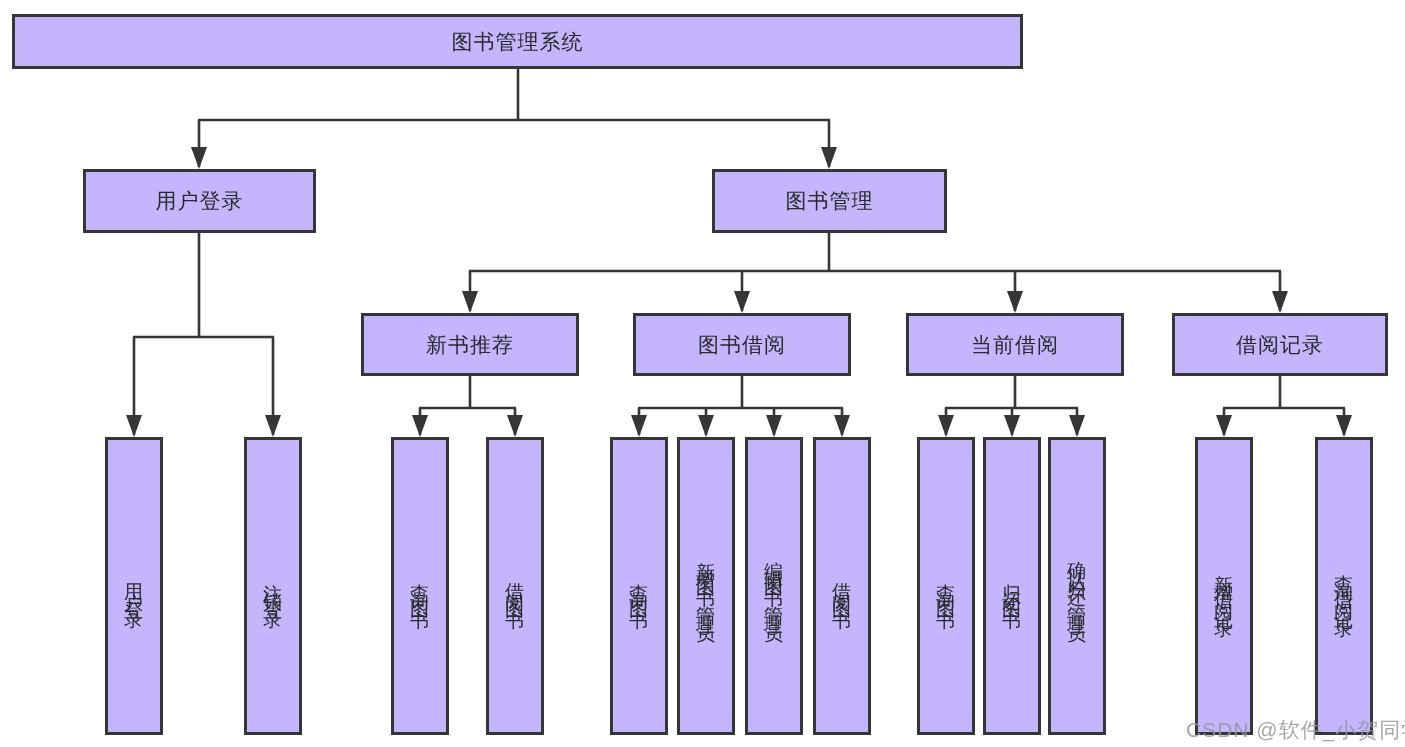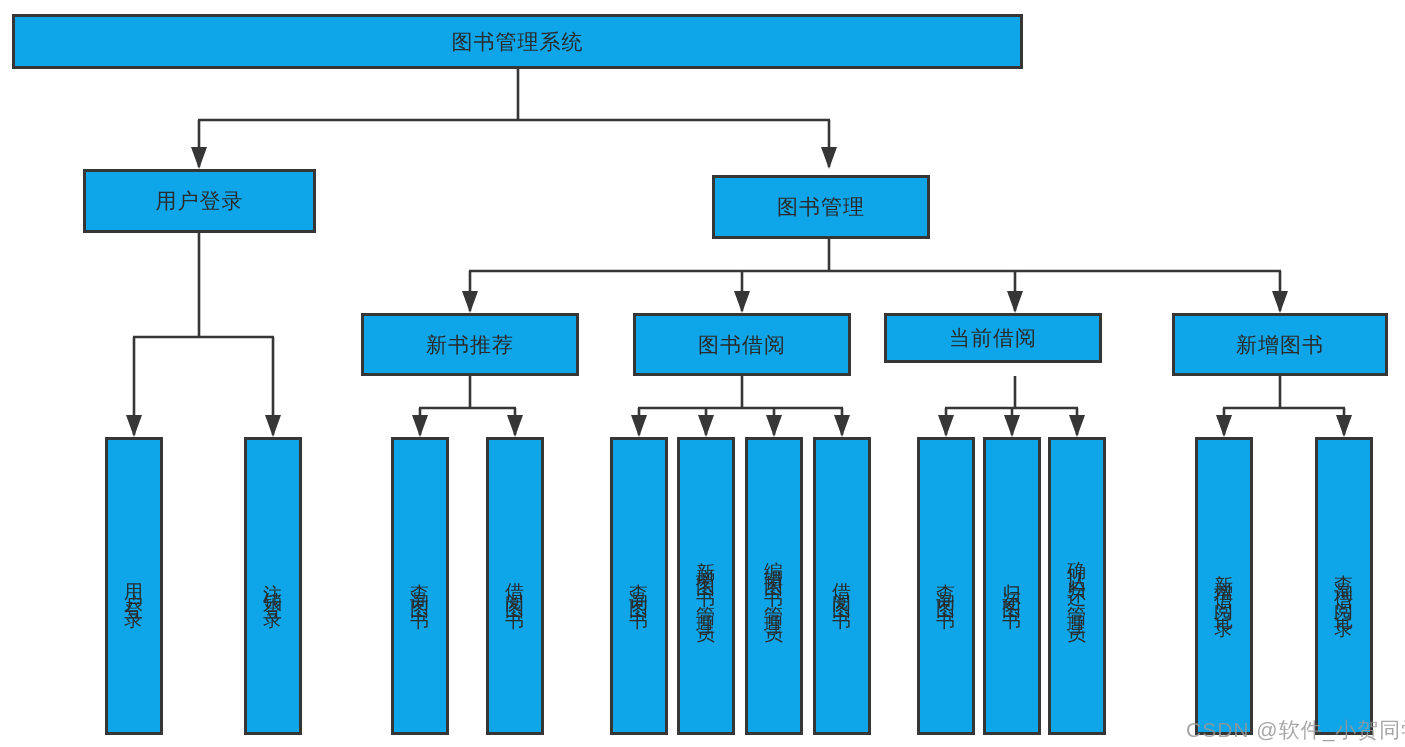--- a/index.html
+++ b/index.html
@@ -17,21 +17,21 @@
   }
   svg.connectors {
     position: absolute;
     left: 0; top: 0;
     width: 1405px;
     height: 747px;
     z-index: 0;
   }
   .node {
     position: absolute;
-    background: #0ea5e9;
+    background: #c4b5fd;
     border: 3px solid #363636;
     box-sizing: border-box;
     display: flex;
     align-items: center;
     justify-content: center;
     color: #2a2a2a;
     z-index: 1;
   }
   .node.h {
     font-size: 21px;
@@ -138,35 +138,35 @@
     </g>
   </svg>
 
   <div class="node h" style="left:12px; top:14px; width:1011px; height:55px;">
     <span>图书管理系统</span>
   </div>
 
   <div class="node h" style="left:83px; top:169px; width:233px; height:64px;">
     <span>用户登录</span>
   </div>
-  <div class="node h" style="left:712px; top:175px; width:218px; height:64px;">
+  <div class="node h" style="left:712px; top:169px; width:235px; height:64px;">
     <span>图书管理</span>
   </div>
 
   <div class="node h" style="left:361px; top:313px; width:218px; height:63px;text-align:center;">
     <span>新书推荐</span>
   </div>
   <div class="node h" style="left:633px; top:313px; width:218px; height:63px;text-align:center;">
     <span>图书借阅</span>
   </div>
-  <div class="node h" style="left:884px; top:313px; width:218px; height:50px;">
+  <div class="node h" style="left:906px; top:313px; width:218px; height:63px;">
     <span>当前借阅</span>
   </div>
   <div class="node h" style="left:1172px; top:313px; width:216px; height:63px;">
-    <span>新增图书</span>
+    <span>借阅记录</span>
   </div>
 
   <div class="node v" style="left:105px; top:437px; width:58px; height:298px;">
     <span class="vtext">用户登录</span>
   </div>
   <div class="node v" style="left:244px; top:437px; width:58px; height:298px;">
     <span class="vtext">注销登录</span>
   </div>
 
   <div class="node v" style="left:391px; top:437px; width:58px; height:298px;">

